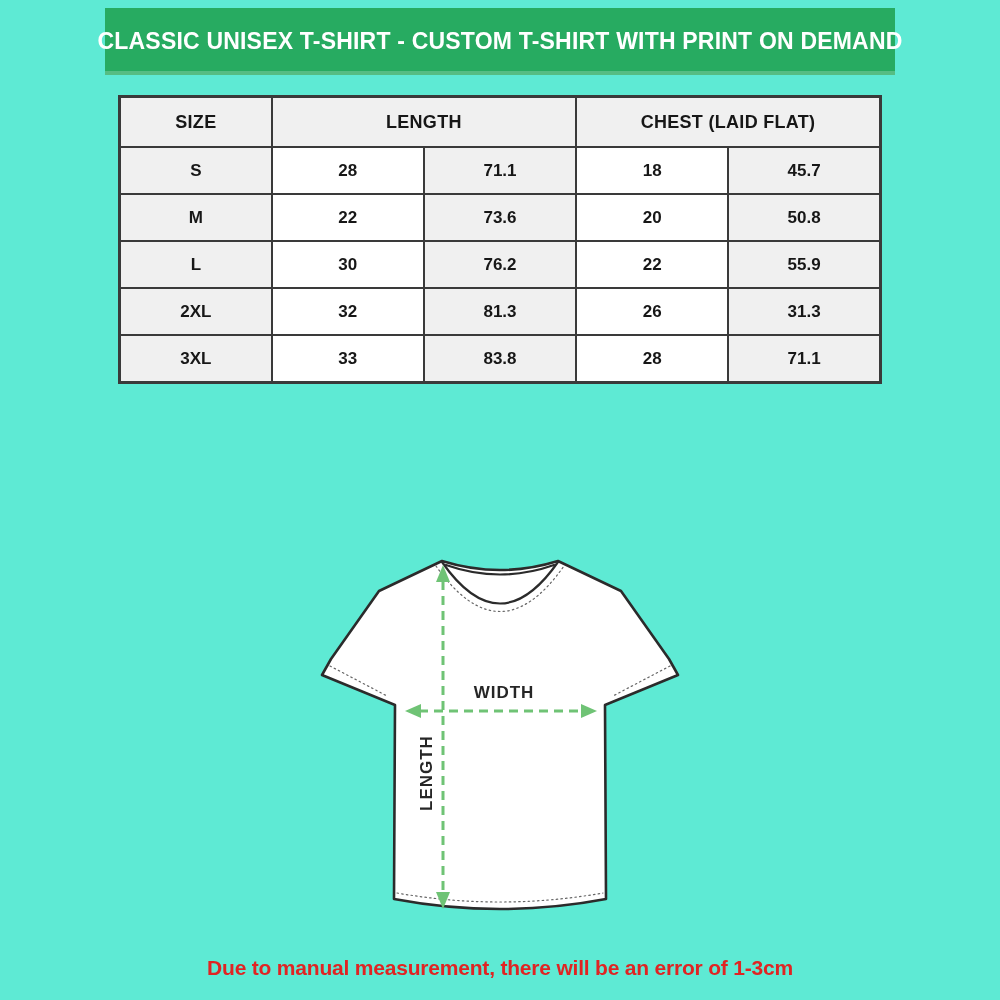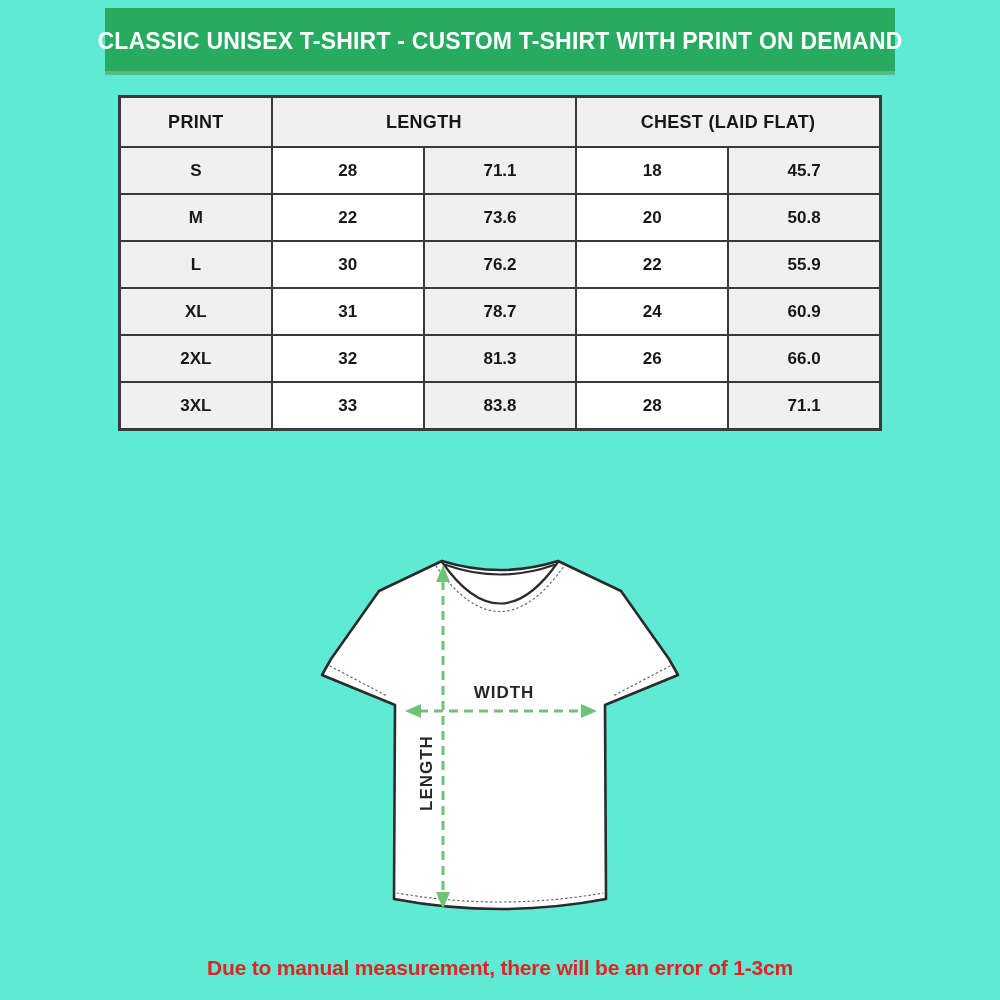--- a/index.html
+++ b/index.html
@@ -71,21 +71,21 @@
   <table class="size-table">
     <colgroup>
       <col style="width:20%">
         <col style="width:20%">
         <col style="width:20%">
         <col style="width:20%">
         <col style="width:20%">
     </colgroup>
     <thead>
       <tr>
-        <th>PRINT</th>
+        <th>SIZE</th>
         <th colspan="2">LENGTH</th>
         <th colspan="2">CHEST (LAID FLAT)</th>
       </tr>
     </thead>
     <tbody>
         <tr>
           <td class="shaded">S</td>
           <td class="plain">28</td>
           <td class="shaded">71.1</td>
           <td class="plain">18</td>
@@ -99,32 +99,25 @@
           <td class="shaded">50.8</td>
         </tr>
         <tr>
           <td class="shaded">L</td>
           <td class="plain">30</td>
           <td class="shaded">76.2</td>
           <td class="plain">22</td>
           <td class="shaded">55.9</td>
         </tr>
         <tr>
-          <td class="shaded">XL</td>
-          <td class="plain">31</td>
-          <td class="shaded">78.7</td>
-          <td class="plain">24</td>
-          <td class="shaded">60.9</td>
-        </tr>
-        <tr>
           <td class="shaded">2XL</td>
           <td class="plain">32</td>
           <td class="shaded">81.3</td>
           <td class="plain">26</td>
-          <td class="shaded">66.0</td>
+          <td class="shaded">31.3</td>
         </tr>
         <tr>
           <td class="shaded">3XL</td>
           <td class="plain">33</td>
           <td class="shaded">83.8</td>
           <td class="plain">28</td>
           <td class="shaded">71.1</td>
         </tr>
       </tbody>
   </table>

